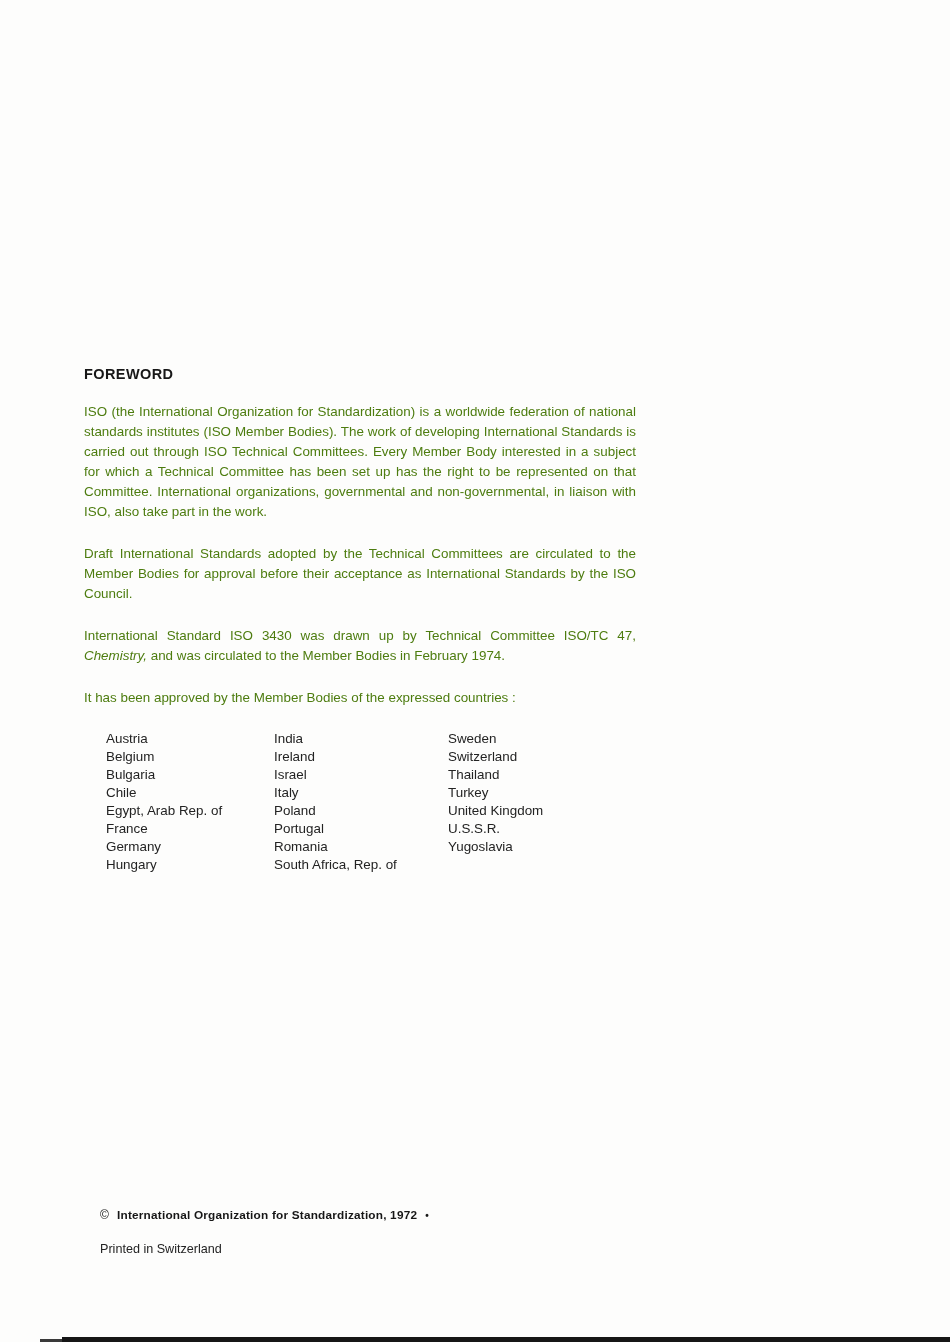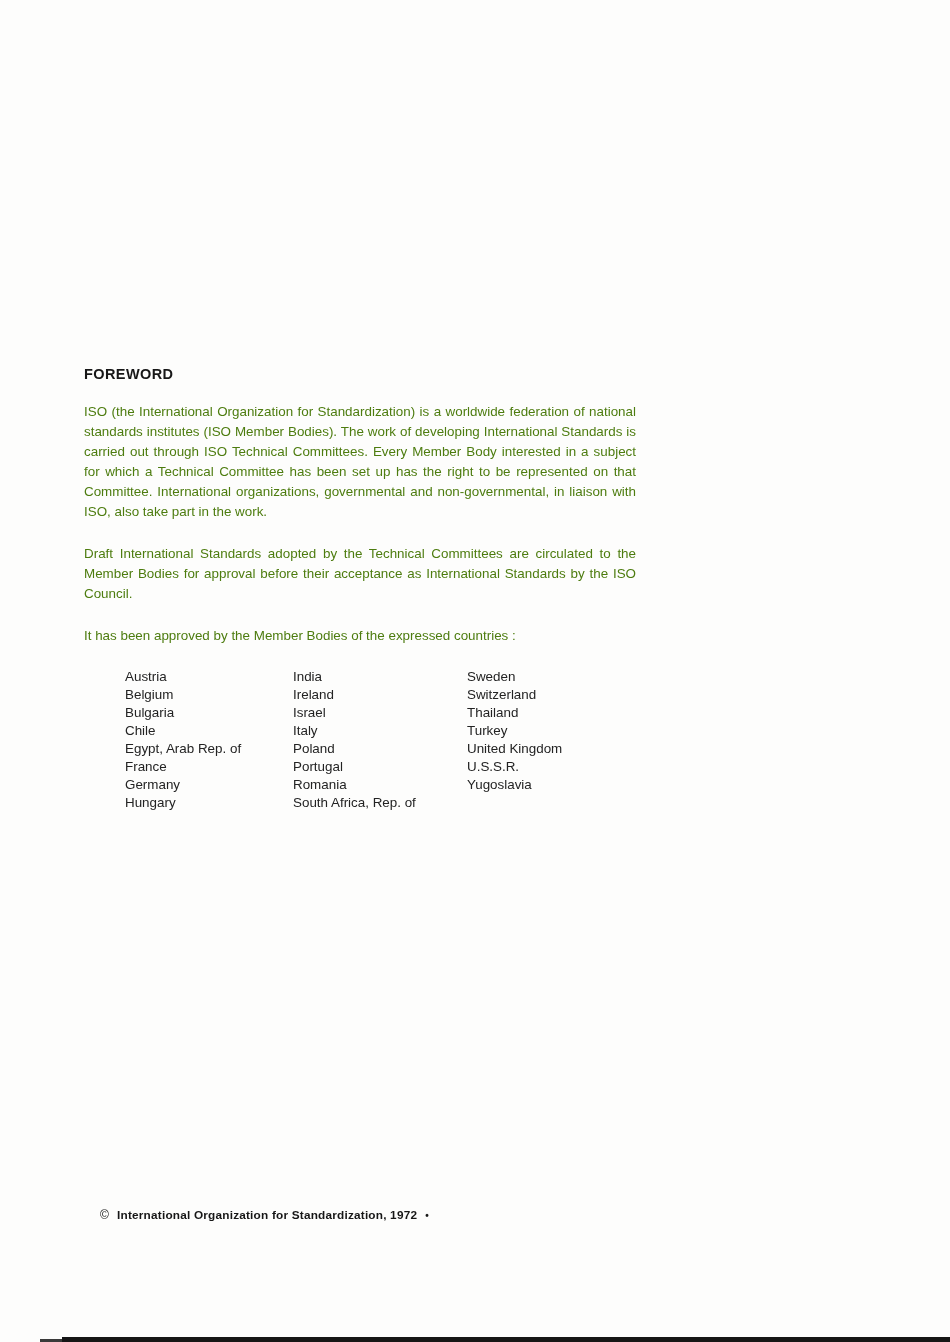--- a/index.html
+++ b/index.html
@@ -37,21 +37,21 @@
     margin-bottom: 22px;
     color: #4d7c0f;
   }
   p.body-text.single {
     text-align: left;
   }
   .italic { font-style: italic; }
   .countries {
     display: grid;
     grid-template-columns: 168px 174px auto;
-    margin-left: 41px;
+    margin-left: 22px;
     margin-top: 12px;
     margin-bottom: 26px;
   }
   .country-col { display: flex; flex-direction: column; }
   .country-item {
     font-size: 13.4px;
     line-height: 18px;
     color: #232323;
     white-space: nowrap;
   }
@@ -104,20 +104,21 @@
 
 <div class="page">
   <div class="content">
 
     <div class="heading">FOREWORD</div>
 
     <p class="body-text">ISO (the International Organization for Standardization) is a worldwide federation of national standards institutes (ISO Member Bodies). The work of developing International Standards is carried out through ISO Technical Committees. Every Member Body interested in a subject for which a Technical Committee has been set up has the right to be represented on that Committee. International organizations, governmental and non-governmental, in liaison with ISO, also take part in the work.</p>
 
     <p class="body-text">Draft International Standards adopted by the Technical Committees are circulated to the Member Bodies for approval before their acceptance as International Standards by the ISO Council.</p>
 
+    <p class="body-text"><span>International Standard ISO 3430 was drawn up by Technical Committee ISO/TC 47, </span><span class="italic">Chemistry,</span><span> and was circulated to the Member Bodies in February 1974.</span></p>
 
     <p class="body-text single">It has been approved by the Member Bodies of the expressed countries :</p>
 
     <div class="countries">
       <div class="country-col">
         <div class="country-item">Austria</div>
         <div class="country-item">Belgium</div>
         <div class="country-item">Bulgaria</div>
         <div class="country-item">Chile</div>
         <div class="country-item">Egypt, Arab Rep. of</div>
@@ -148,17 +149,18 @@
 
 
   </div>
 
   <div class="footer">
     <div class="copyright-line">
       <span class="copyright-symbol">©</span>
       <span>International Organization for Standardization, 1972</span>
       <span class="trailing-mark">•</span>
     </div>
+    <div class="printed-line">Printed in Switzerland</div>
   </div>
 
   <div class="scan-edge-corner"></div>
   <div class="scan-edge"></div>
 </div>
 
 </body></html>

